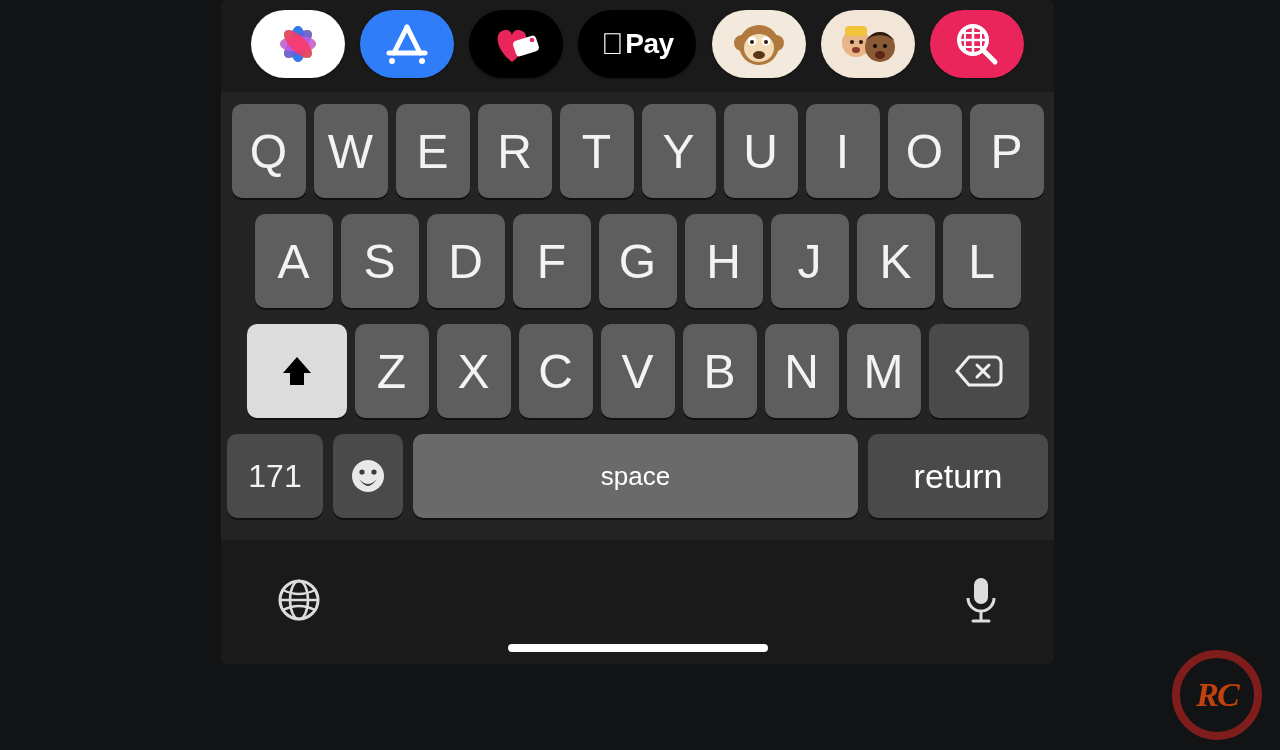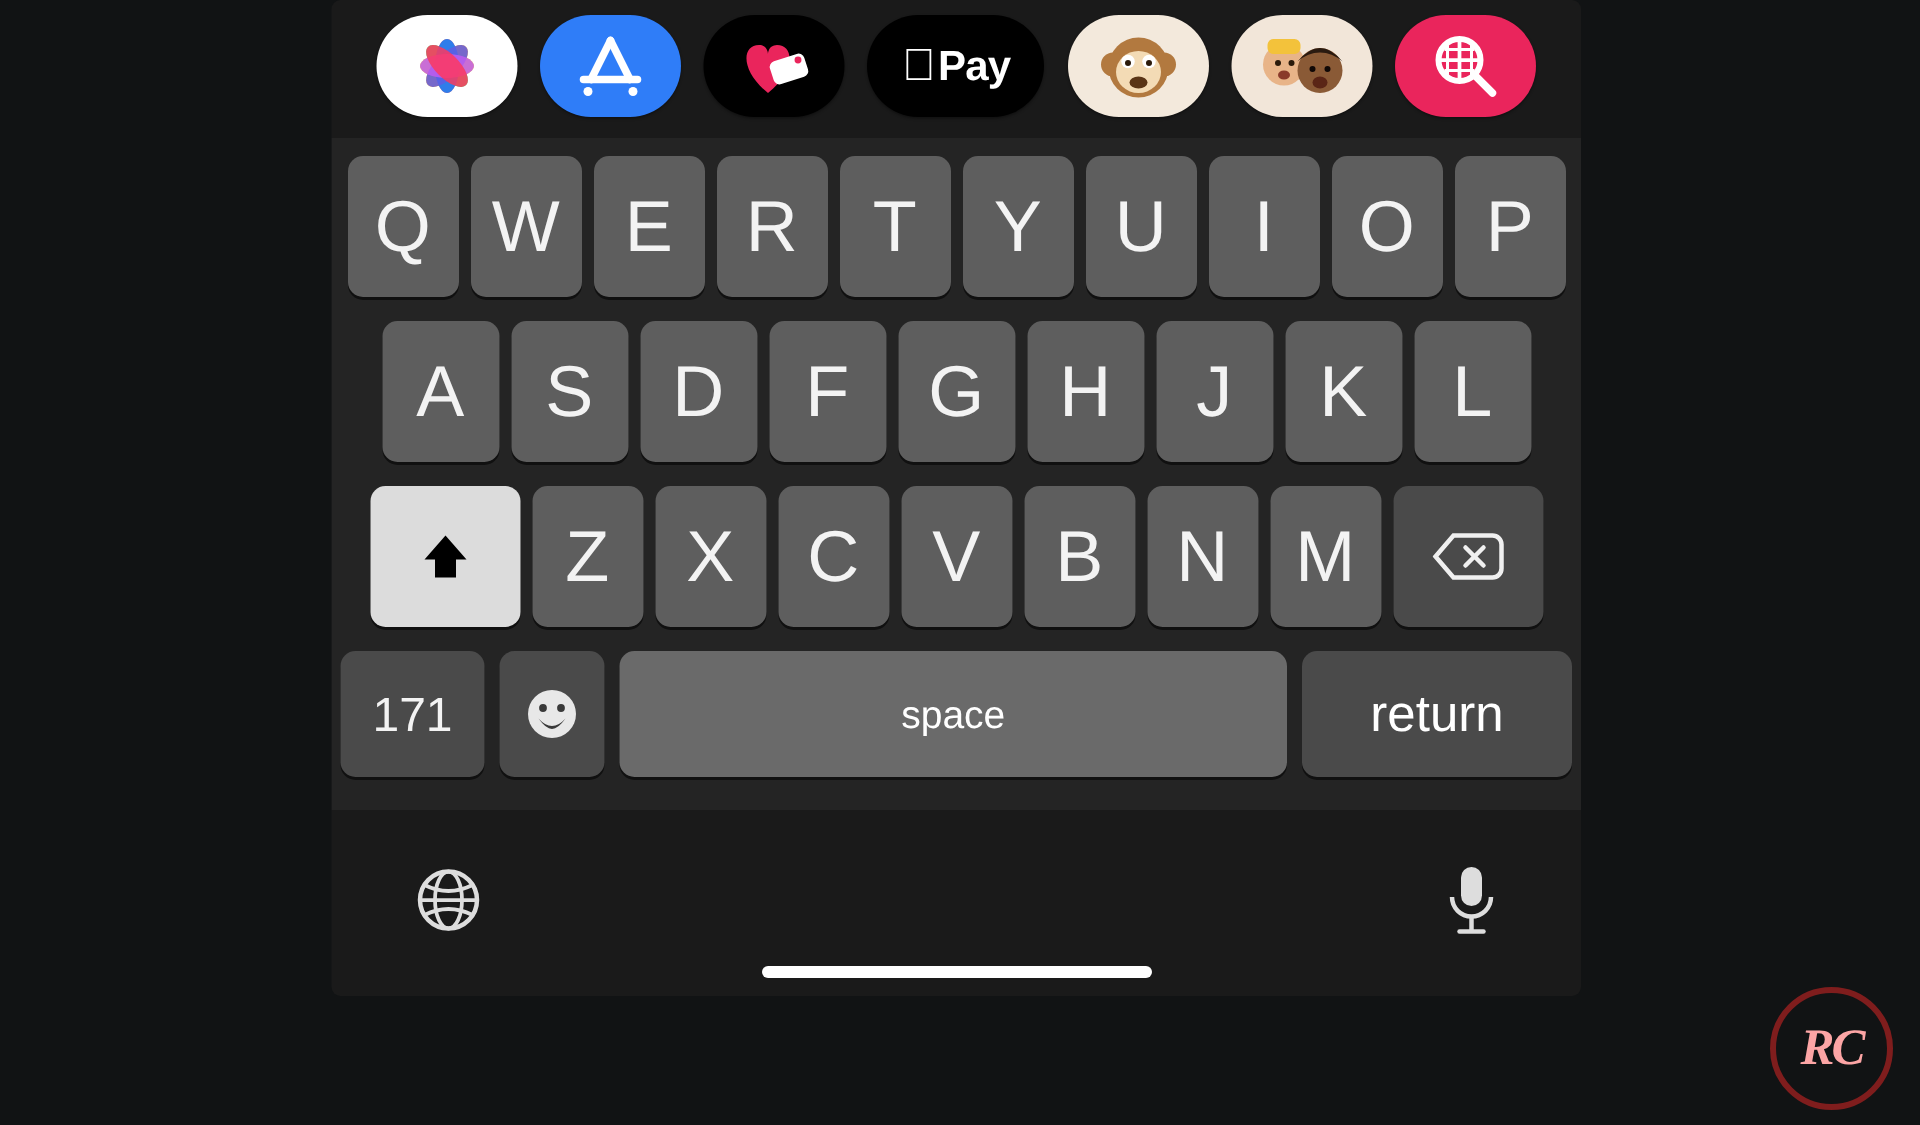--- a/index.html
+++ b/index.html
@@ -115,24 +115,24 @@
     width:260px; height:8px; border-radius:4px;
     background:#fff; margin: 8px auto 12px auto;
   }
 
   
   .watermark {
     position:absolute;
     right:18px;
     bottom:10px;
     width:74px; height:74px;
-    border:4px solid #7f1d1d;
+    border:8px solid #7f1d1d;
     border-radius:50%;
     display:flex; align-items:center; justify-content:center;
-    color:#fca5a5;
+    color:#c2410c;
     font-weight:800;
     font-size:34px;
     font-style:italic;
     letter-spacing:-2px;
     font-family: Georgia, 'Times New Roman', serif;
     background:#111314;
   }
 </style>
 </head>
 <body>

